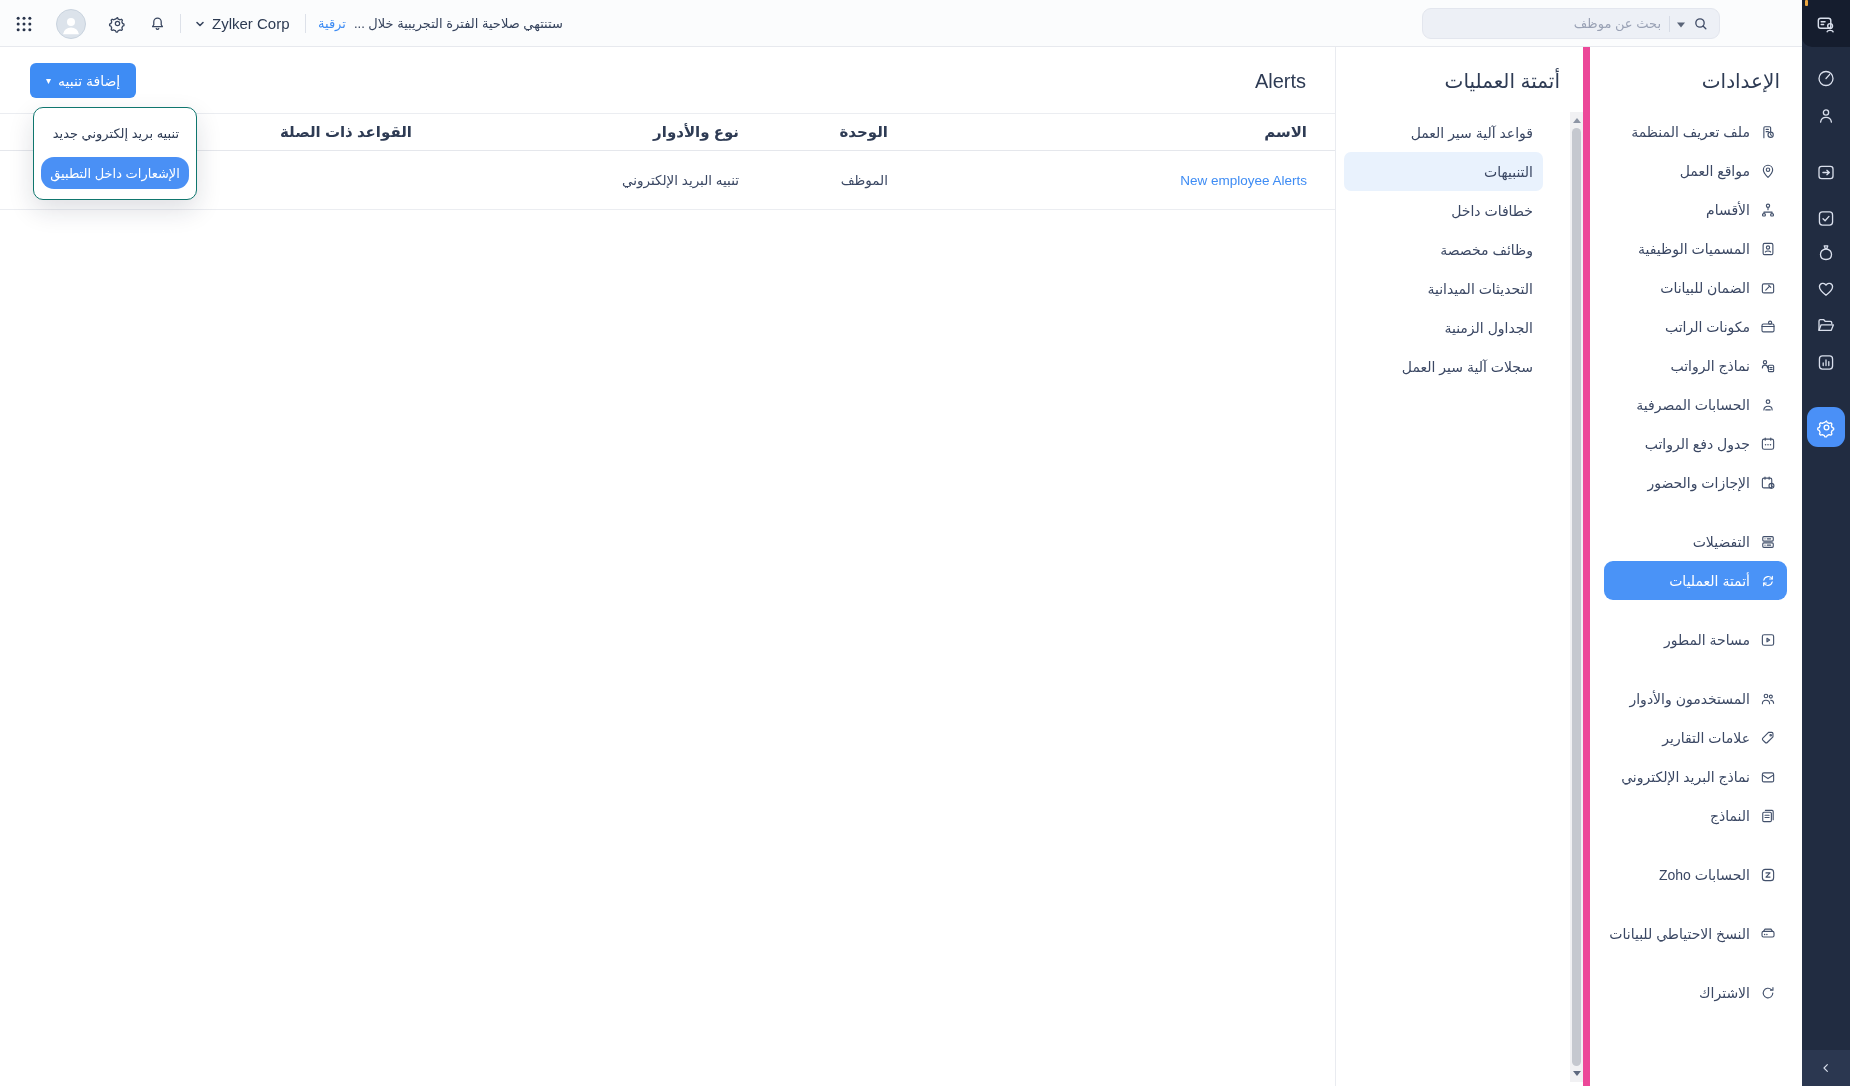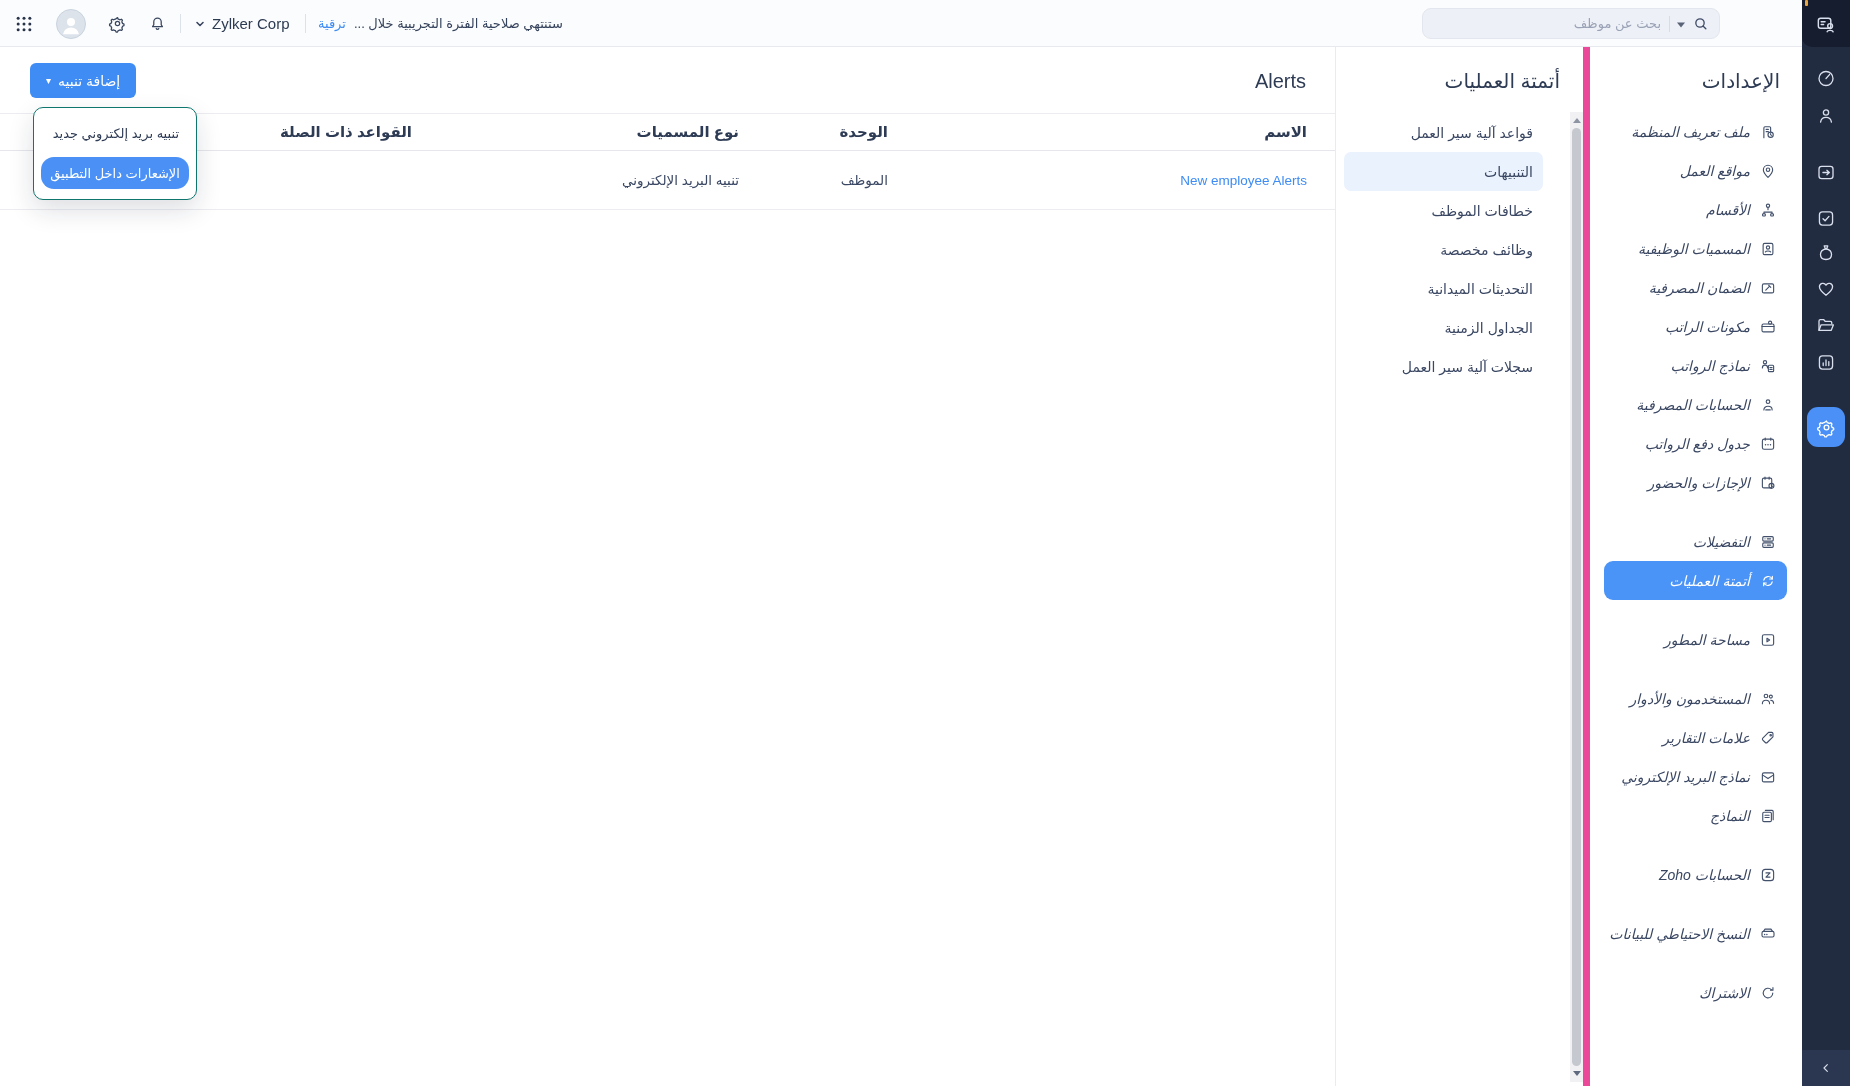--- a/index.html
+++ b/index.html
@@ -41,21 +41,21 @@
     stroke-linecap:round; stroke-linejoin:round; }
   svg.tic { width:19px; height:19px; stroke:#3a4760; fill:none; stroke-width:1.6;
     stroke-linecap:round; stroke-linejoin:round; }
   svg.ic  { width:18px; height:18px; stroke:#42506b; fill:none; stroke-width:1.5;
     stroke-linecap:round; stroke-linejoin:round; flex:0 0 18px; }
 
   
   .settings { position:absolute; top:47px; bottom:0; right:48px; width:219px; background:#fff;
     border-left:7px solid #ec4899; direction:rtl; z-index:3; }
   .panel-title { padding:20px 22px 0 0; font-size:20px; line-height:28px; color:#2e3b54; font-weight:500; }
-  .set-list { margin-top:17px;font-style:italic; }
+  .set-list { margin-top:17px; }
   .set-item { display:flex; align-items:center; gap:9px; height:39px; margin:0 15px 0 14px;
     padding:0 10px; border-radius:9px; font-size:14px; color:#3a4763; cursor:pointer; white-space:nowrap; }
   .set-item.active { background:#4a93f7; color:#fff; }
   .set-item.active svg.ic { stroke:#fff; }
   .gap20 { margin-top:20px; }
 
   
   .automation { position:absolute; top:47px; bottom:0; right:267px; width:248px; background:#fff;
     border-left:1px solid #e9ebf0; direction:rtl; z-index:2; }
   .automation .panel-title { padding:20px 23px 0 0; }
@@ -393,21 +393,21 @@
       <div class="set-item">
           <svg class="ic">
             <use href="#s-badge"></use>
           </svg>
           <span>المسميات الوظيفية</span>
         </div>
       <div class="set-item">
           <svg class="ic">
             <use href="#s-social"></use>
           </svg>
-          <span>الضمان المصرفية</span>
+          <span>الضمان للبيانات</span>
         </div>
       <div class="set-item">
           <svg class="ic">
             <use href="#s-wallet"></use>
           </svg>
           <span>مكونات الراتب</span>
         </div>
       <div class="set-item">
           <svg class="ic">
             <use href="#s-payslip"></use>
@@ -514,21 +514,21 @@
   <aside class="automation">
     <div class="panel-title">أتمتة العمليات</div>
     <div class="auto-list">
       <div class="auto-item">
           <span>قواعد آلية سير العمل</span>
         </div>
       <div class="auto-item active">
           <span>التنبيهات</span>
         </div>
       <div class="auto-item">
-          <span>خطافات الموظف</span>
+          <span>خطافات داخل</span>
         </div>
       <div class="auto-item">
           <span>وظائف مخصصة</span>
         </div>
       <div class="auto-item">
           <span>التحديثات الميدانية</span>
         </div>
       <div class="auto-item">
           <span>الجداول الزمنية</span>
         </div>
@@ -542,21 +542,21 @@
     <div class="page-title">Alerts</div>
     <button class="add-btn">
       <span>إضافة تنبيه</span>
       <span class="caret">▾</span>
     </button>
 
     <div class="table">
       <div class="t-head">
         <div class="cell th">الاسم</div>
         <div class="cell th">الوحدة</div>
-        <div class="cell th">نوع المسميات</div>
+        <div class="cell th">نوع والأدوار</div>
         <div class="cell th">القواعد ذات الصلة</div>
       </div>
       <div class="t-row">
         <div class="cell td"><a class="td-link">New employee Alerts</a></div>
         <div class="cell td">الموظف</div>
         <div class="cell td">تنبيه البريد الإلكتروني</div>
         <div class="cell td"></div>
       </div>
     </div>
 

